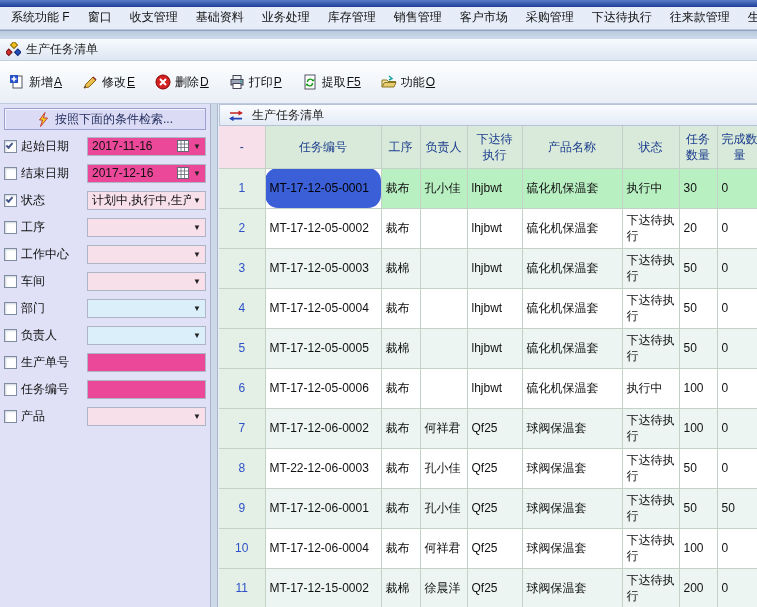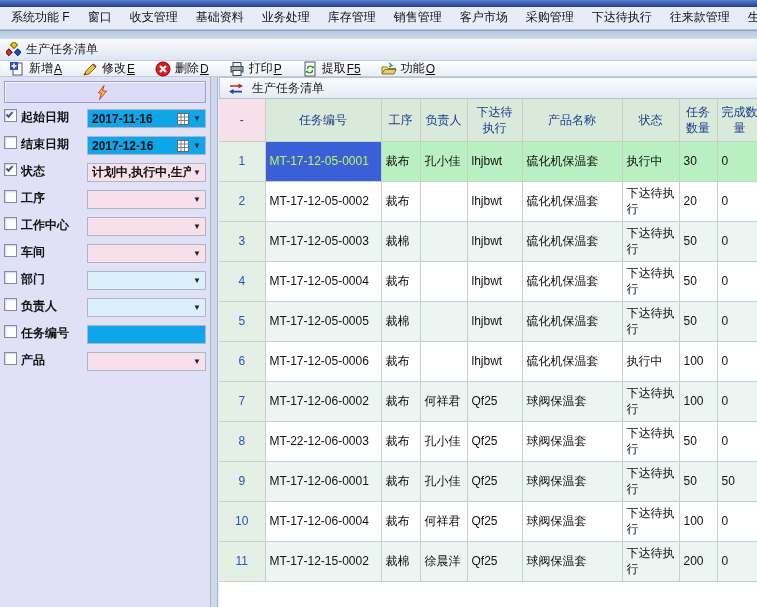--- a/index.html
+++ b/index.html
@@ -22,41 +22,41 @@
 
   
   #mdi-edge { height:9px; background:linear-gradient(#b9c8de,#cfdbec); border-top:1px solid #8fa2c0; flex:none; }
 
   
   #wintitle { height:22px; background:linear-gradient(#f8fbfe,#dde6f2); border-bottom:1px solid #c2cede;
     display:flex; align-items:center; padding-left:6px; flex:none; color:#222; }
   #wintitle .icon { margin-right:5px; display:inline-flex; }
 
   
-  #toolbar { height:16px; background:linear-gradient(#fdfeff,#e9eef6); border-bottom:1px solid #c0cbdd;
+  #toolbar { height:43px; background:linear-gradient(#fdfeff,#e9eef6); border-bottom:1px solid #c0cbdd;
     display:flex; align-items:center; padding-left:6px; flex:none; }
   .tb-btn { display:flex; align-items:center; margin-right:14px; padding:2px 3px; cursor:default; }
   .tb-btn .icon { margin-right:4px; display:inline-flex; }
   .tb-hotkey { text-decoration:underline; margin-left:1px; }
 
   
   #content { flex:1; display:flex; overflow:hidden; }
 
   
   #filter-panel { width:211px; flex:none; background:var(--lavender,#e0e0f6); padding:4px; border-right:1px solid #aab4cc; overflow:hidden; }
   #filter-header { height:22px; background:var(--filterhdr-bg,#dcdbf6); border:1px solid #9c9ed0;
     box-shadow:inset 1px 1px 0 #f4f4ff; display:flex; align-items:center; justify-content:center;
     margin-bottom:6px; color:#23305e; cursor:default; }
   #filter-header .icon { margin-right:5px; display:inline-flex; }
-  .f-row { display:flex; align-items:flex-start; height:20px; margin-bottom:7px;font-weight:bold; }
+  .f-row { display:flex; align-items:center; height:20px; margin-bottom:7px; }
   .cb { width:13px; height:13px; background:#fff; border:1px solid #7e8da0; box-shadow:inset 1px 1px 2px #cdd5de; flex:none; }
   .check { display:block; width:7px; height:4px; border-left:2px solid #47578c; border-bottom:2px solid #47578c;
     transform:rotate(-48deg); margin:2px 0 0 1px; }
   .f-label { margin-left:4px; width:66px; flex:none; white-space:nowrap; overflow:hidden; }
-  .f-field { flex:1; height:19px; border:1px solid #aeb5c4; background:#0ea5e9; display:flex; align-items:center;
+  .f-field { flex:1; height:19px; border:1px solid #aeb5c4; background:#ec4899; display:flex; align-items:center;
     padding:0 2px 0 4px; overflow:hidden; }
   .f-field.pink { background:var(--pink,#f8e0ea); }
   .f-field.blue { background:var(--lblue,#daeffa); }
   .f-val { flex:1; white-space:nowrap; overflow:hidden; }
   .cal { display:inline-flex; margin:0 2px; }
   .arrow { font-size:8px; color:#222; flex:none; padding:0 2px; }
 
   
   #splitter { width:7px; flex:none; background:#cdd8e8; border-right:1px solid #aab4cc; }
 
@@ -72,21 +72,21 @@
   thead tr { height:42px; }
   th { background:var(--thead-green,#d9e9da); color:var(--navy,#1c3e8e); text-align:center;
     line-height:16px; padding:0 4px; }
   th.c-first { background:var(--thead-pink,#f7e0e9); }
   tbody tr { height:40px; }
   td { padding:0 4px; line-height:16px; background:#fff; }
   tr.tint td { background:var(--tint,#ecf5f1); }
   tr.hl td { background:var(--row-hl,#b9f0c2); }
   td.rownum { background:var(--rownum-bg,#e4f0e6) !important; color:var(--numblue,#2d50c8); text-align:center; }
   td.num { text-align:left; padding-right:6px; }
-  td.sel { background:var(--accent,#3b5fd7) !important; color:#bef264; }
+  td.sel { background:var(--accent,#3b5fd7) !important; color:#000000;border-radius:13px; }
   .icon svg { display:block; }
 </style>
 </head>
 <body>
 
 <div id="app">
   <div id="os-titlebar"></div>
 
   <div id="menubar">
     <div class="menu-row" id="menu-row1">
@@ -191,20 +191,21 @@
     </div>
 
   <div id="content">
     <div id="filter-panel">
       <div id="filter-header">
         <span class="icon" id="filter-header-icon">
             <svg width="13" height="15" viewBox="0 0 13 15">
               <path d="M8 0.5L2.5 8h3l-2 6.5L10.5 6h-4z" fill="#f2d020" stroke="#c03030" stroke-width="0.9"></path>
             </svg>
           </span>
+        <span>按照下面的条件检索...</span>
       </div>
       <div id="filter-rows">
           <div class="f-row">
             <span class="cb">
               <span class="check"></span>
             </span>
             <span class="f-label">起始日期</span>
             <div class="f-field white">
               <span class="f-val">2017-11-16</span>
               <span class="cal">
@@ -271,20 +272,27 @@
               <span class="f-val"></span>
               <span class="arrow">▼</span>
             </div>
           </div>
           <div class="f-row">
             <span class="cb"></span>
             <span class="f-label">负责人</span>
             <div class="f-field blue">
               <span class="f-val"></span>
               <span class="arrow">▼</span>
+            </div>
+          </div>
+          <div class="f-row">
+            <span class="cb"></span>
+            <span class="f-label">生产单号</span>
+            <div class="f-field white">
+              <span class="f-val"></span>
             </div>
           </div>
           <div class="f-row">
             <span class="cb"></span>
             <span class="f-label">任务编号</span>
             <div class="f-field white">
               <span class="f-val"></span>
             </div>
           </div>
           <div class="f-row">

